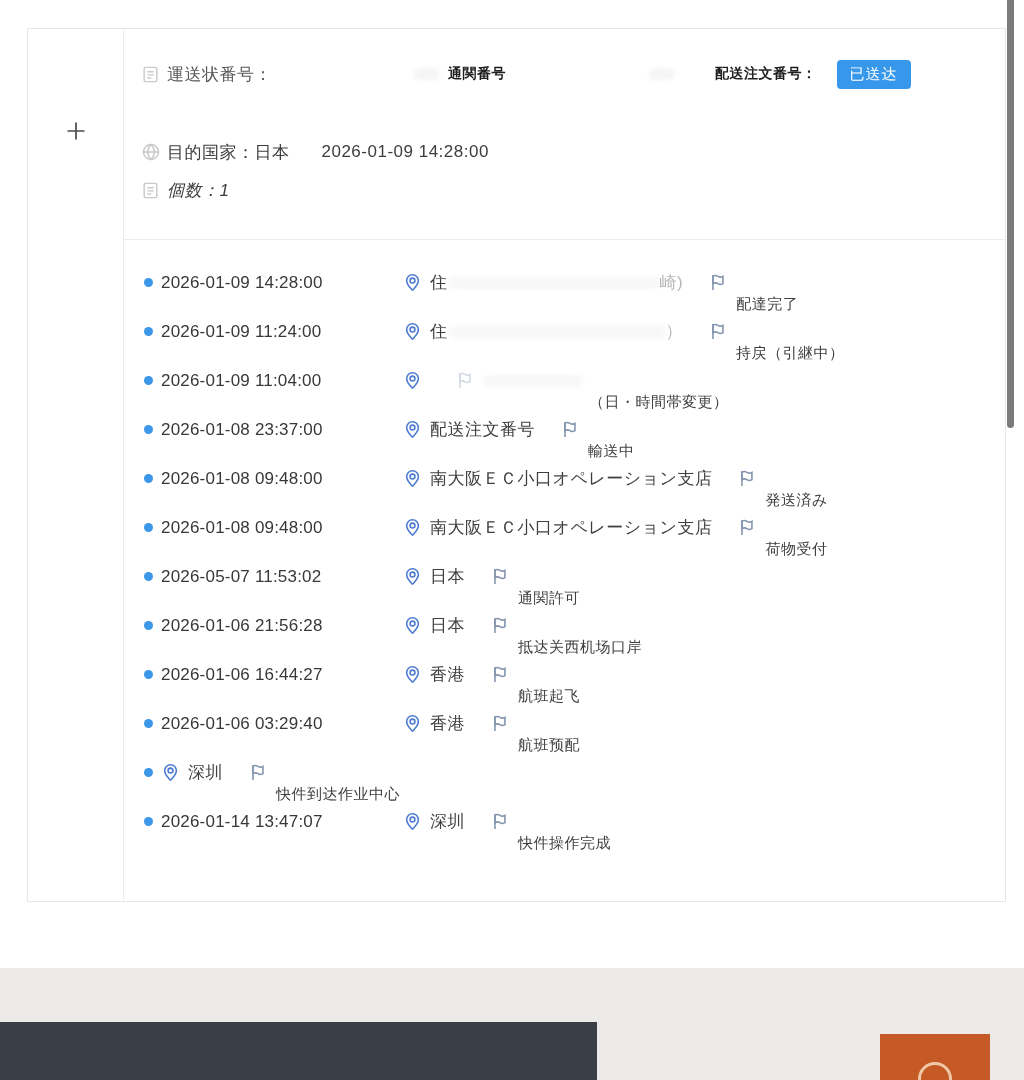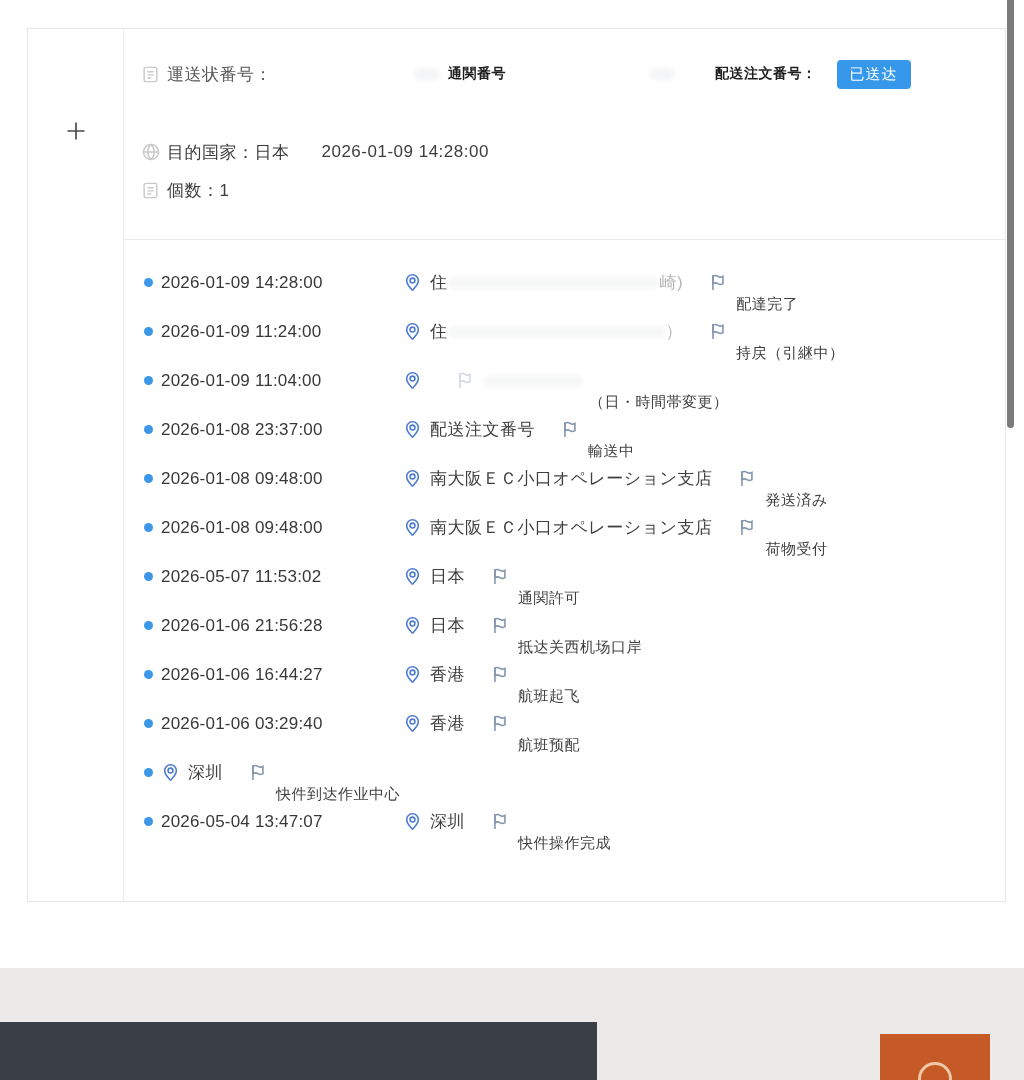--- a/index.html
+++ b/index.html
@@ -23,21 +23,21 @@
     margin-top:88px;width:28px;height:28px;display:flex;align-items:center;justify-content:center;
     cursor:pointer;background:none;border:none;padding:0;
   }
   .header-sec{
     position:absolute;left:96px;top:0;right:0;height:211px;
     border-bottom:1px solid #ebebeb;box-sizing:border-box;
   }
   .h-row{position:absolute;left:17px;right:8px;height:34px;display:flex;align-items:center;}
   .h-row.r1{top:28px;}
   .h-row.r2{top:86px;margin-top:20px;}
-  .h-row.r3{top:144px;}
+  .h-row.r3{top:144px;font-style:italic;}
   .h-icon{width:20px;height:20px;margin-right:6px;flex:0 0 auto;display:flex;align-items:center;}
   .lbl-gray{font-size:17px;color:#595959;letter-spacing:.5px;}
   .lbl-bold{font-size:14px;font-weight:bold;color:#1f1f1f;letter-spacing:.5px;}
   .lbl-dark{font-size:17px;color:#3d3d3d;letter-spacing:.5px;}
   .sp{position:relative;flex:0 0 auto;height:20px;}
   .sp1{width:176px;} .sp2{width:209px;} .sp3{width:20px;} .sp4{width:32px;}
   .smudge{
     position:absolute;top:4px;height:12px;border-radius:6px;
     background:#b9bcc4;opacity:.14;filter:blur(2px);
   }
@@ -372,21 +372,21 @@
         <path d="M5 2.5v19"></path>
         <path d="M5 4.2c2.1-1.3 4.2-1.3 6.3 0s4.2 1.3 6.3 0v9.3c-2.1 1.3-4.2 1.3-6.3 0s-4.2-1.3-6.3 0z"></path>
       </svg>
     </span>
 
     <span class="status">快件到达作业中心</span>
   </div>
 
   <div class="t-row">
     <span class="dot"></span>
-    <span class="time">2026-05-04 13:47:07</span>
+    <span class="time">2026-01-14 13:47:07</span>
     <span class="pin">
       <svg width="19" height="19" viewBox="0 0 24 24" fill="none" stroke="#4d7bd0" stroke-width="2">
         <path d="M12 2.2c-4.2 0-7.4 3.3-7.4 7.4 0 4.9 5.2 10 6.8 11.7.3.35.9.35 1.2 0 1.6-1.7 6.8-6.8 6.8-11.7 0-4.1-3.2-7.4-7.4-7.4z"></path>
         <circle cx="12" cy="9.6" r="3.1"></circle>
       </svg>
     </span>
     <span class="loc">深圳</span>
 
     <span class="flag">
       <svg width="19" height="19" viewBox="0 0 24 24" fill="none" stroke="#8495ae" stroke-width="2">

